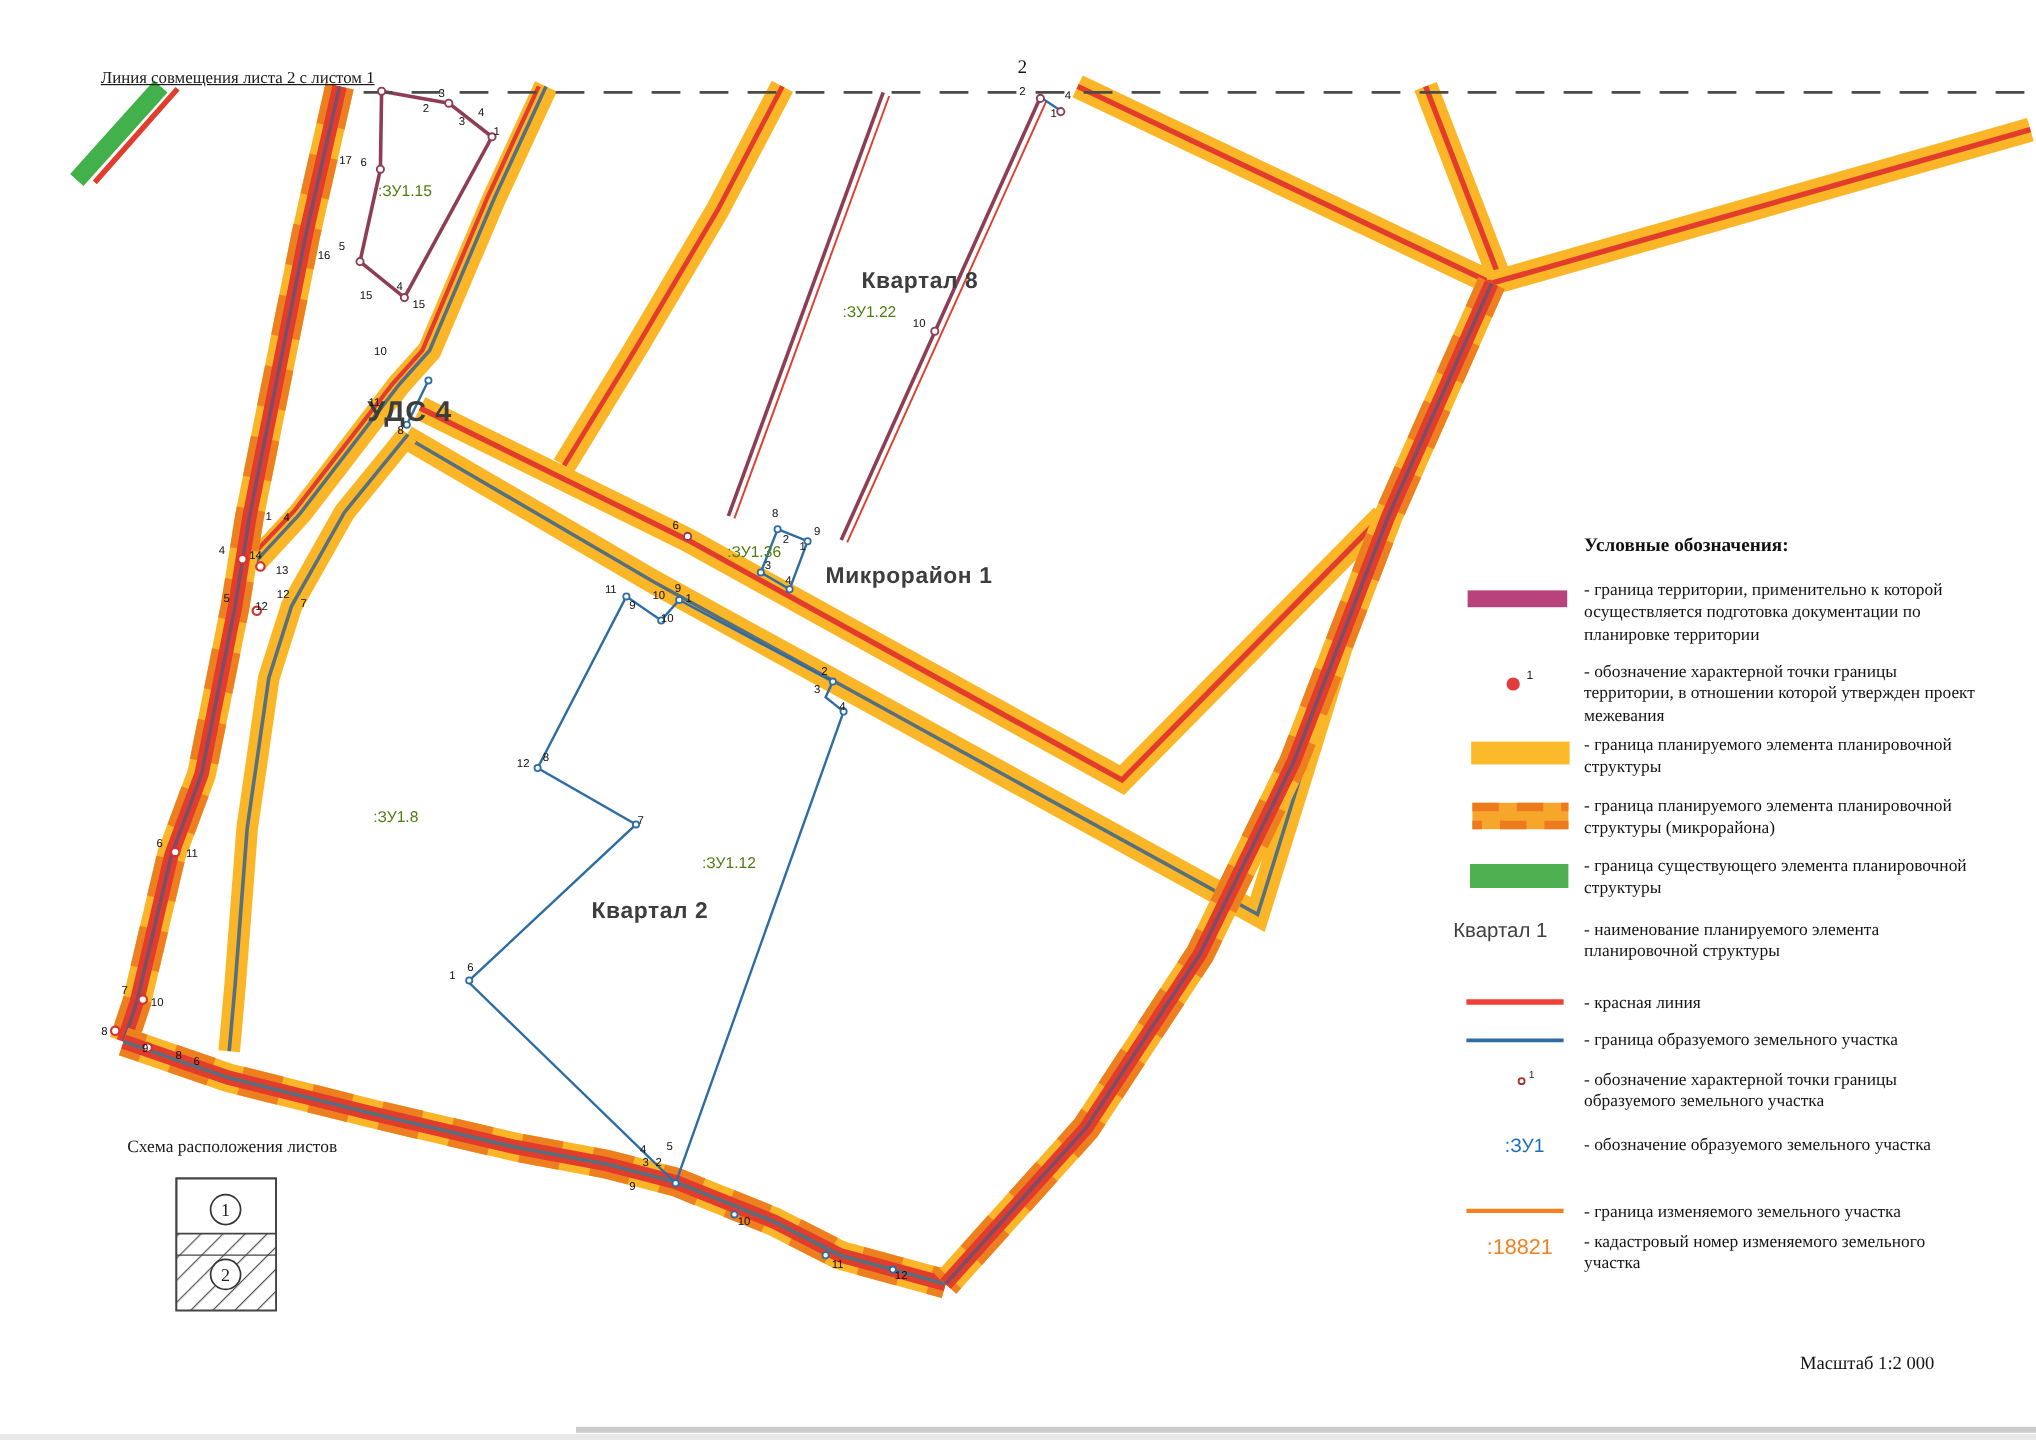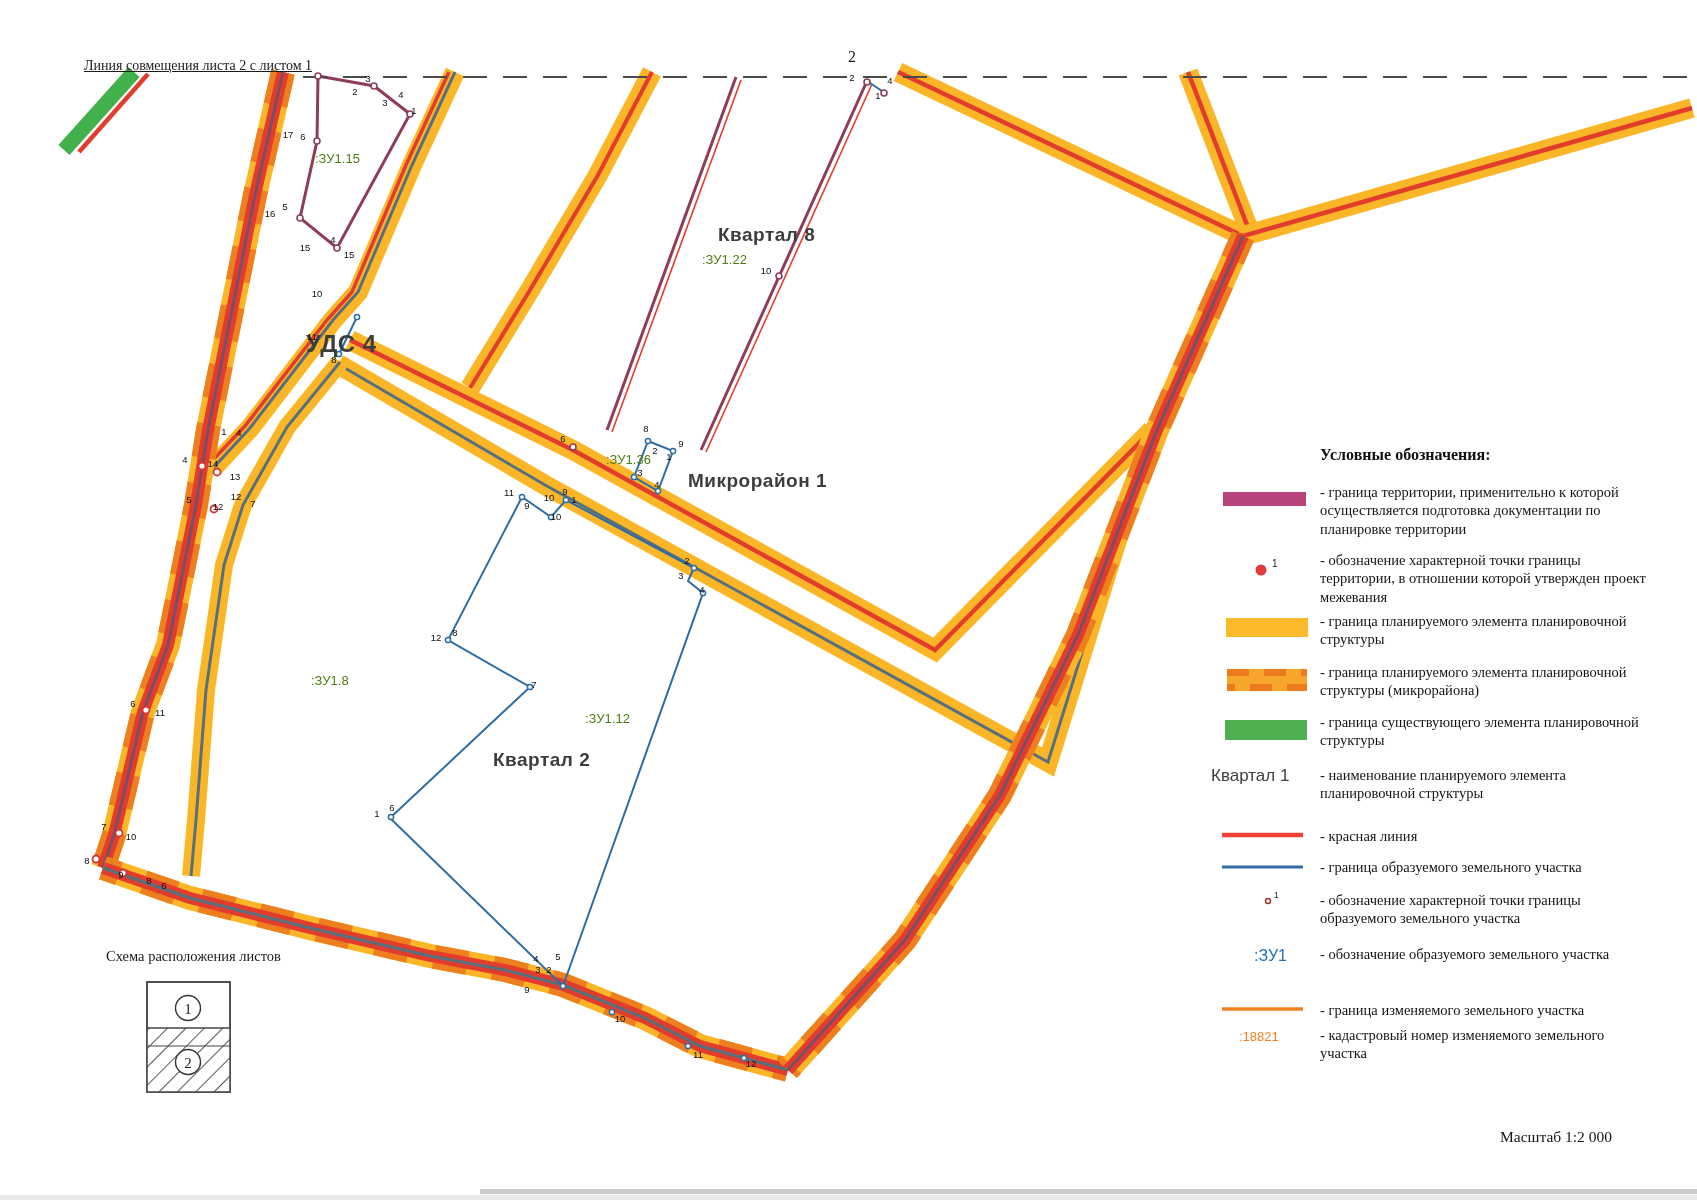--- a/index.html
+++ b/index.html
@@ -11,21 +11,21 @@
   .align-note{font-size:14px;color:#1a1a1a;text-decoration:underline}
   .pagenum{font-size:16px;color:#1a1a1a}
   .zu{font-family:"Liberation Sans",sans-serif;font-size:13px;color:#4d7c0f}
   .kvartal{font-family:"Liberation Sans",sans-serif;font-size:19px;font-weight:bold;color:#3d3d3d;letter-spacing:.5px}
   .uds{font-size:24px}
   .ptl{position:absolute;font-family:"Liberation Sans",sans-serif;font-size:9.5px;color:#101010;transform:translate(-50%,-50%);white-space:nowrap}
   .leg-title{position:absolute;left:1320px;top:446px;font-size:16px;font-weight:bold;color:#111}
   .leg-text{position:absolute;left:1320px;width:332px;font-size:14.5px;line-height:1.26;color:#141414}
   .leg-kv{position:absolute;left:1211px;top:766px;font-family:"Liberation Sans",sans-serif;font-weight:normal;font-size:17px;color:#3f3f3f}
   .leg-zu{position:absolute;left:1254px;top:947px;font-family:"Liberation Sans",sans-serif;font-size:16px;color:#1d70b8}
-  .leg-kad{position:absolute;left:1239px;top:1029px;font-family:"Liberation Sans",sans-serif;font-size:13px;color:#f48120}
+  .leg-kad{position:absolute;left:1239px;top:1029px;font-family:"Liberation Sans",sans-serif;font-size:18px;color:#f48120}
   .leg-dot1{position:absolute;left:1272px;top:558px;font-family:"Liberation Sans",sans-serif;font-size:10px;color:#222}
   .leg-dot2{position:absolute;left:1274px;top:890px;font-family:"Liberation Sans",sans-serif;font-size:8.5px;color:#222}
   .bottom-note{position:absolute;left:1228px;top:1068px;width:432px;font-size:14.5px;line-height:1.28;color:#141414}
   .scale{position:absolute;left:1400px;top:1128px;width:212px;text-align:right;font-size:15.5px;color:#141414}
   .schema-title{position:absolute;left:106px;top:948px;font-size:14.5px;color:#1a1a1a}
 </style>
 </head>
 <body>
 
 <div id="page">

